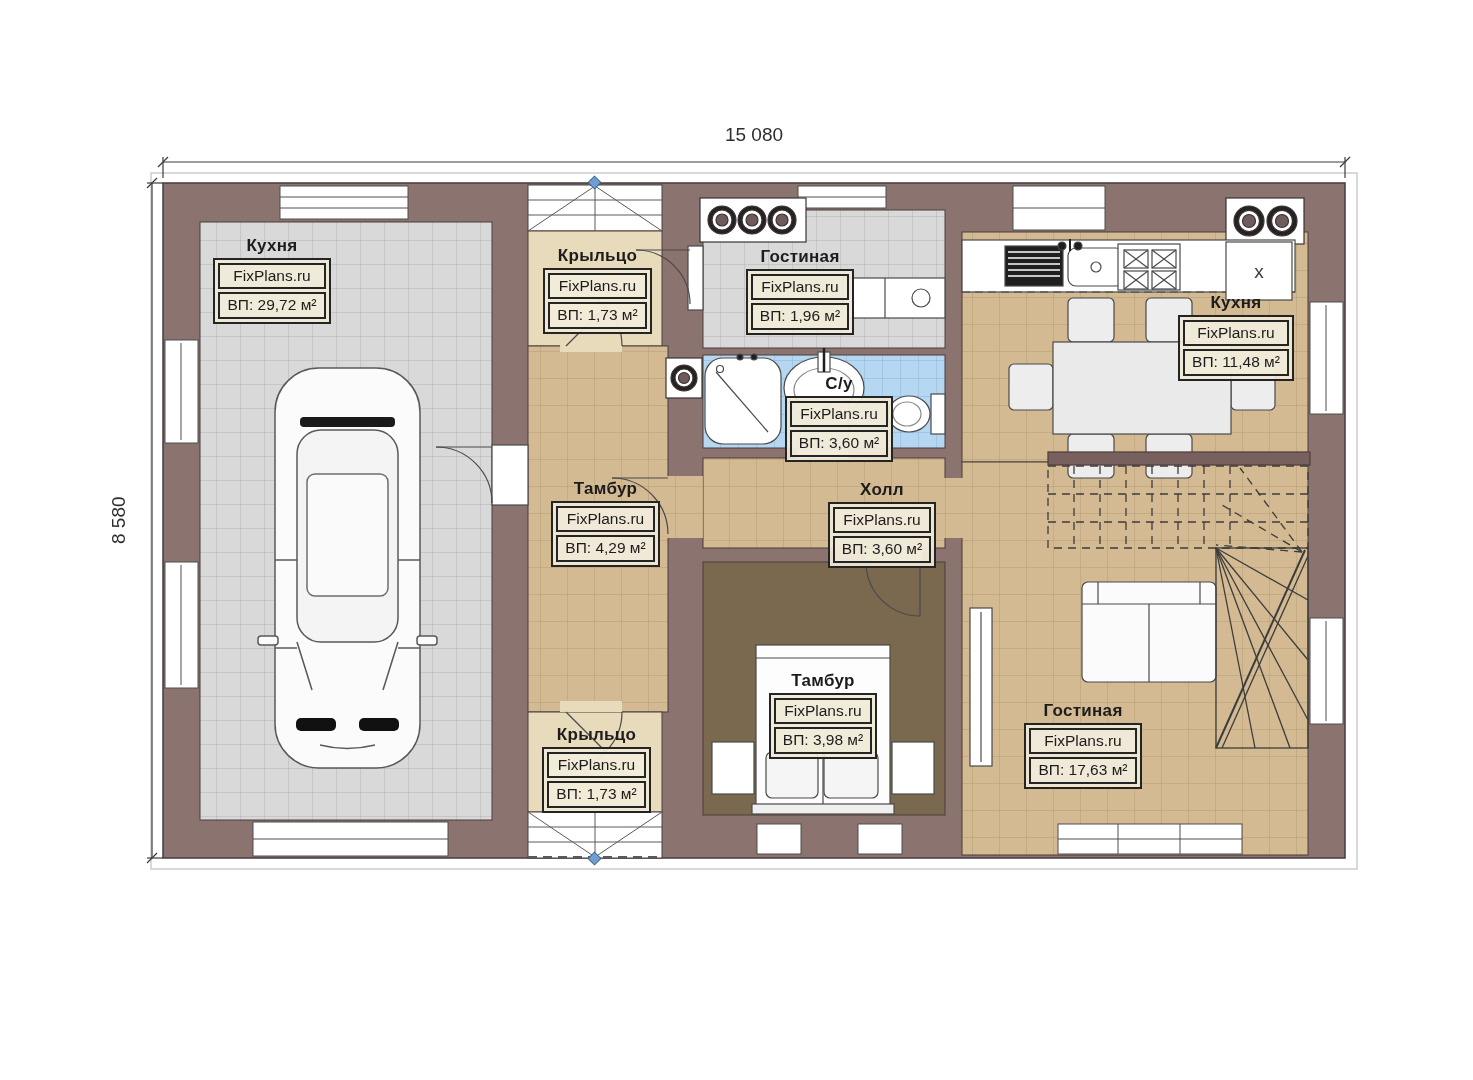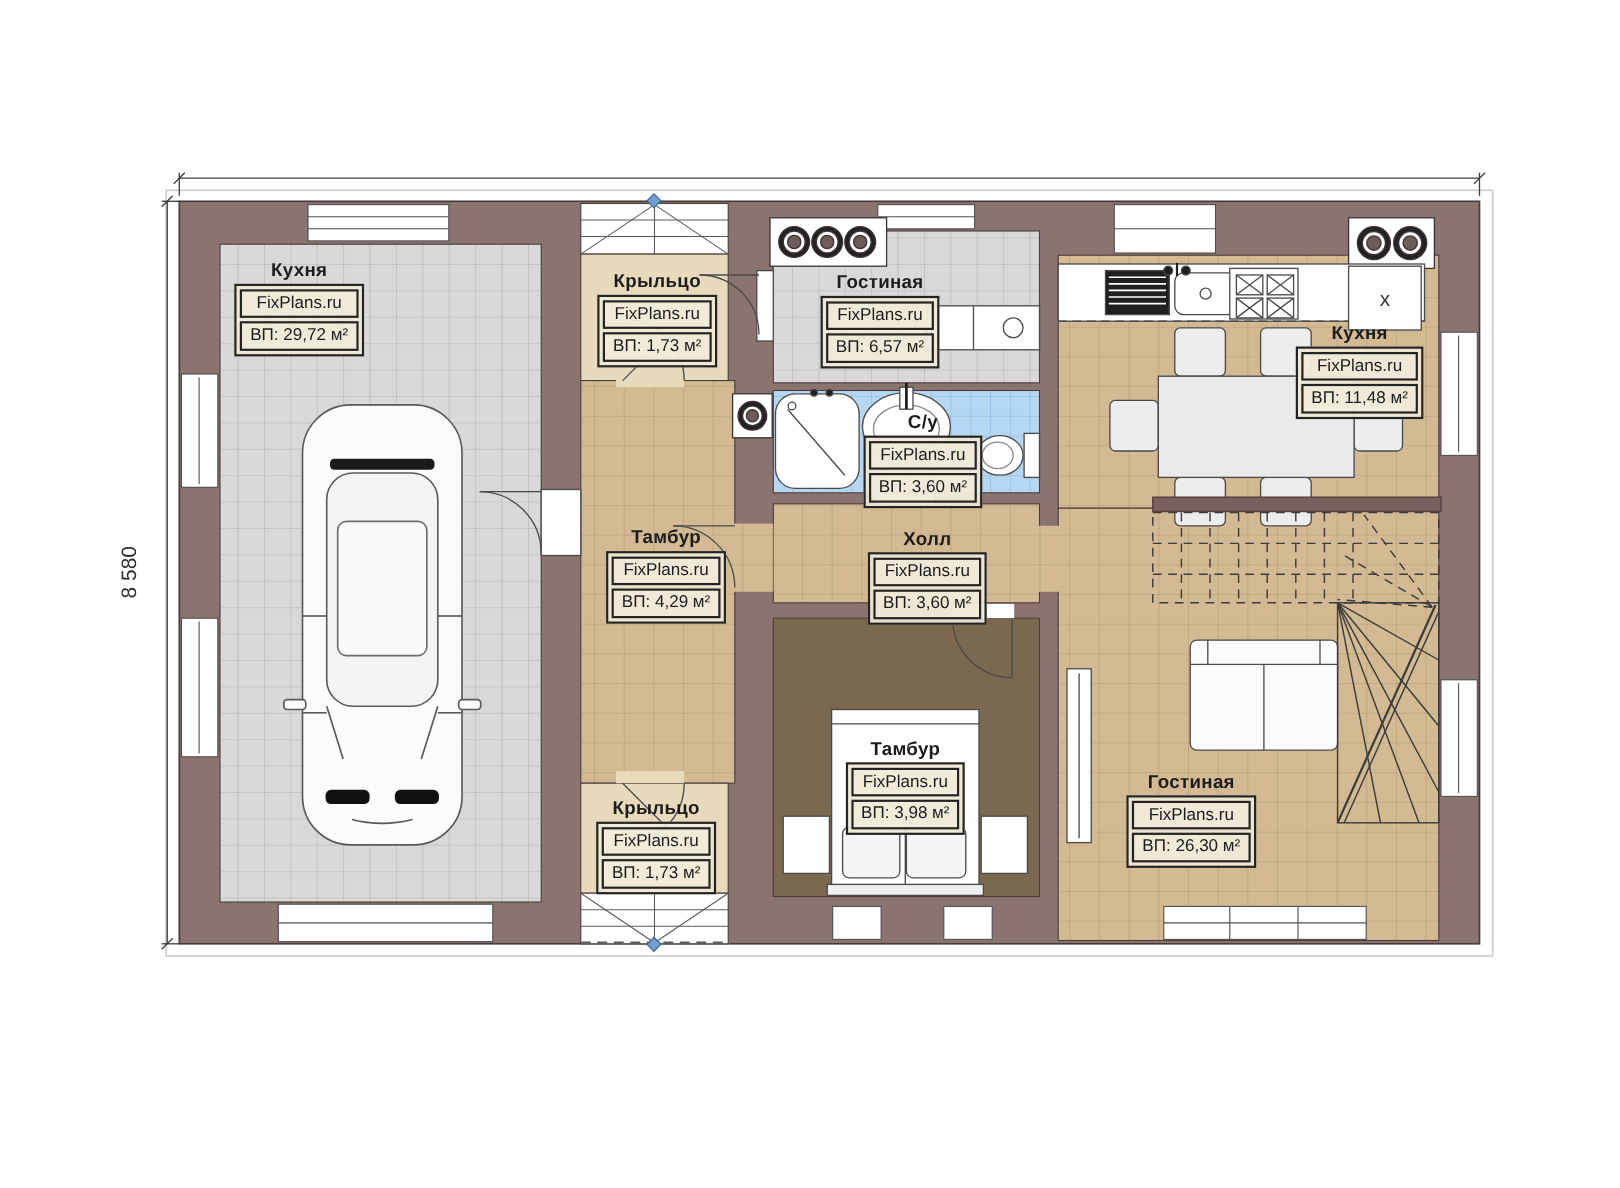--- a/index.html
+++ b/index.html
@@ -328,20 +328,21 @@
     <line x1="147" y1="183" x2="163" y2="183"></line>
         <line x1="147" y1="858" x2="163" y2="858"></line>
   </g>
 
   <g fill="#6f9fd0" stroke="#39648f" stroke-width="1">
     <rect x="590" y="178" width="9" height="9" transform="rotate(45 594.5 182.5)"></rect>
     <rect x="590" y="854" width="9" height="9" transform="rotate(45 594.5 858.5)"></rect>
   </g>
 </svg>
 
+<div class="dim-top">15 080</div>
 <div class="dim-left">8 580</div>
 
 <div class="room-label" style="left:197px;top:236px;width:150px">
   <div class="room-name">Кухня</div>
   <div class="room-box">
     <div class="room-row">FixPlans.ru</div>
     <div class="room-row">ВП: 29,72 м²</div>
   </div>
 </div>
 
@@ -350,21 +351,21 @@
   <div class="room-box">
     <div class="room-row">FixPlans.ru</div>
     <div class="room-row">ВП: 1,73 м²</div>
   </div>
 </div>
 
 <div class="room-label" style="left:735px;top:247px;width:130px">
   <div class="room-name">Гостиная</div>
   <div class="room-box">
     <div class="room-row">FixPlans.ru</div>
-    <div class="room-row">ВП: 6,57 м²</div>
+    <div class="room-row">ВП: 1,96 м²</div>
   </div>
 </div>
 
 <div class="room-label" style="left:1177px;top:293px;width:118px">
   <div class="room-name">Кухня</div>
   <div class="room-box">
     <div class="room-row">FixPlans.ru</div>
     <div class="room-row">ВП: 11,48 м²</div>
   </div>
 </div>
@@ -378,41 +379,41 @@
 </div>
 
 <div class="room-label" style="left:548px;top:479px;width:115px">
   <div class="room-name">Тамбур</div>
   <div class="room-box">
     <div class="room-row">FixPlans.ru</div>
     <div class="room-row">ВП: 4,29 м²</div>
   </div>
 </div>
 
-<div class="room-label" style="left:788px;top:480px;width:110px">
+<div class="room-label" style="left:827px;top:480px;width:110px">
   <div class="room-name">Холл</div>
   <div class="room-box">
     <div class="room-row">FixPlans.ru</div>
     <div class="room-row">ВП: 3,60 м²</div>
   </div>
 </div>
 
 <div class="room-label" style="left:762px;top:671px;width:122px">
   <div class="room-name">Тамбур</div>
   <div class="room-box">
     <div class="room-row">FixPlans.ru</div>
     <div class="room-row">ВП: 3,98 м²</div>
   </div>
 </div>
 
 <div class="room-label" style="left:1019px;top:701px;width:128px">
   <div class="room-name">Гостиная</div>
   <div class="room-box">
     <div class="room-row">FixPlans.ru</div>
-    <div class="room-row">ВП: 26,30 м²</div>
+    <div class="room-row">ВП: 17,63 м²</div>
   </div>
 </div>
 
 <div class="room-label" style="left:539px;top:725px;width:115px">
   <div class="room-name">Крыльцо</div>
   <div class="room-box">
     <div class="room-row">FixPlans.ru</div>
     <div class="room-row">ВП: 1,73 м²</div>
   </div>
 </div>

